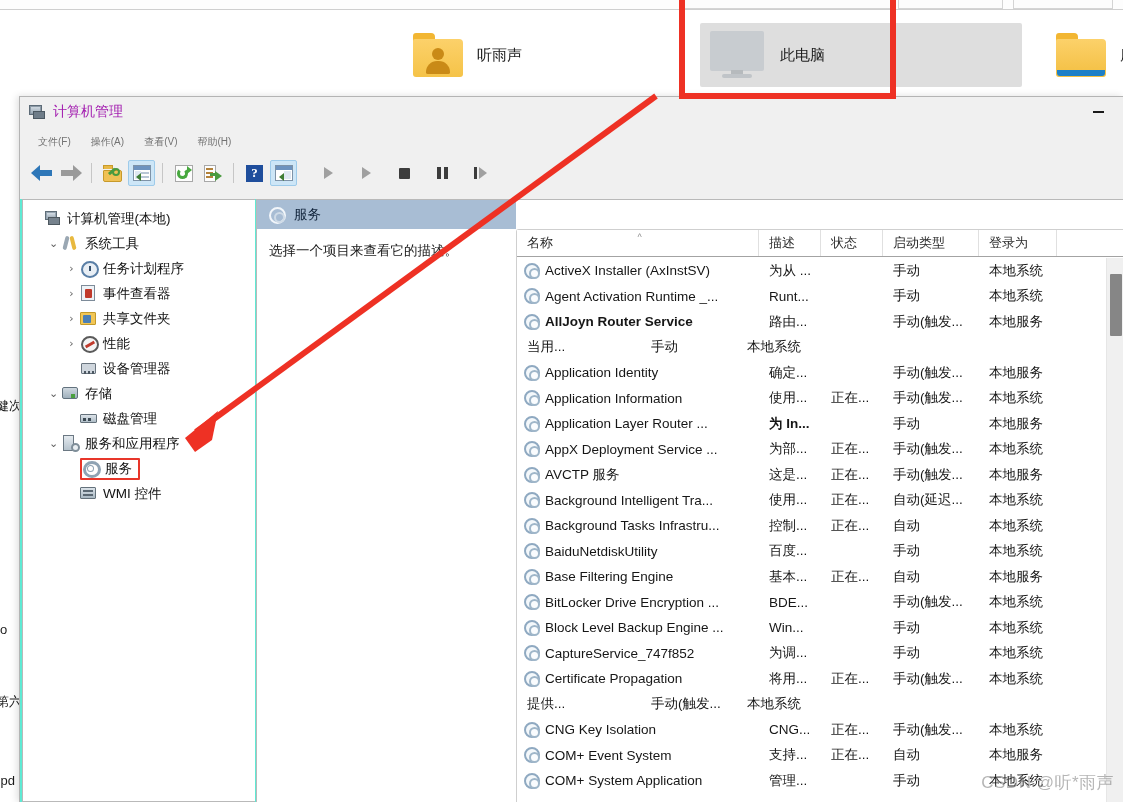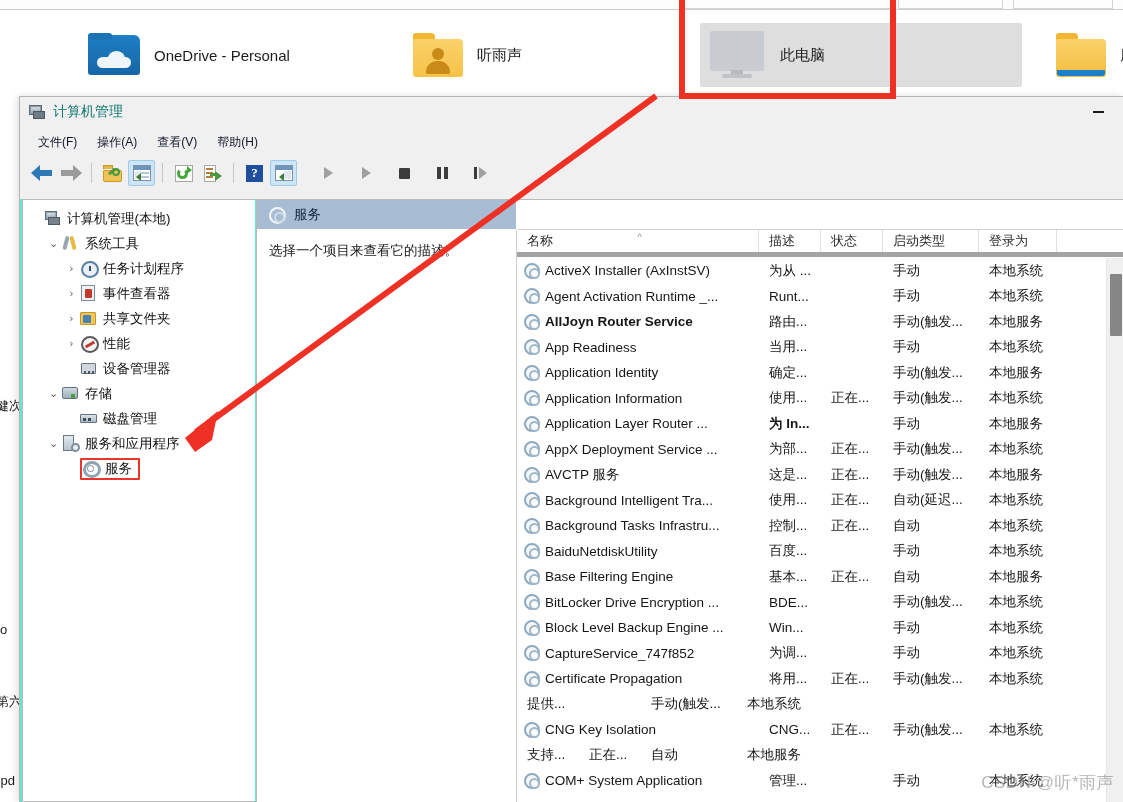--- a/index.html
+++ b/index.html
@@ -104,29 +104,29 @@
     box-shadow:-2px 0 7px rgba(0,0,0,.13);
   }
   .titlebar {
     position:relative; height:30px; background:#f0f0f0;
     display:flex; align-items:center; padding-left:9px;
   }
   .titlebar .tb-icon { width:17px; height:16px; position:relative; margin-right:7px; }
   .titlebar .tb-icon .m1 { position:absolute; left:0; top:1px; width:13px; height:10px; background:#8c9aa6; border:1px solid #5d6b77; }
   .titlebar .tb-icon .m1:after { content:""; position:absolute; inset:1px; background:linear-gradient(#cfd8e0,#9fadb9); }
   .titlebar .tb-icon .m2 { position:absolute; left:4px; top:7px; width:12px; height:8px; background:#6f7d89; border:1px solid #4b5862; }
-  .titlebar .tb-title { font-size:14px; color:#0f766e; }
+  .titlebar .tb-title { font-size:14px; color:#a21caf; }
   .win-min {
     position:absolute; right:2px; top:0; width:46px; height:30px;
     display:flex; align-items:center; justify-content:center;
   }
   .win-min i { display:block; width:11px; height:2px; background:#1a1a1a; }
 
   .menubar { height:30px; display:flex; align-items:center; padding-left:8px; background:#f0f0f0; }
-  .menubar .mi { font-size:12px; color:#0f172a; padding:4px 10px; white-space:nowrap; }
+  .menubar .mi { font-size:10px; color:#737373; padding:4px 10px; white-space:nowrap; }
 
   .toolbar {
     height:32px; background:#f0f0f0; display:flex; align-items:center;
     padding-left:8px; gap:2px;
   }
   .tbtn { width:27px; height:26px; display:flex; align-items:center; justify-content:center; border-radius:2px; }
   .tbtn.on { background:#cde6f7; border:1px solid #9ecbea; }
   .tsep { width:1px; height:20px; background:#c6c6c6; margin:0 5px; }
 
   .arrow-glyph { width:22px; height:16px; position:relative; }
@@ -233,21 +233,21 @@
   .svc-banner .btxt { font-size:13.5px; color:#10233a; }
 
   .desc-text { position:absolute; left:12px; top:42px; font-size:13.5px; color:#1a1a1a; }
 
   
   .listview {
     position:absolute; left:259px; top:29px; right:0; bottom:0;
     background:#ffffff; border-left:1px solid #cfcfcf; border-top:1px solid #cfcfcf;
     border-radius:3px 0 0 0;
   }
-  .lv-head { height:27px; display:flex; position:relative; border-bottom:5px solid #a3a3a3; background:#fff; }
+  .lv-head { height:27px; display:flex; position:relative; border-bottom:1px solid #a3a3a3; background:#fff; }
   .lv-head .th {
     font-size:13px; color:#2b2b2b; display:flex; align-items:center; padding-left:10px;
     border-right:1px solid #e0e0e0; position:relative; white-space:nowrap;
   }
   .lv-head .th.last { border-right:1px solid #e0e0e0; }
   .lv-head .sortmark {
     position:absolute; left:50%; top:2px; font-size:9px; color:#8c8c8c;
   }
   .lv-rows { position:absolute; left:0; top:28px; right:0; bottom:0; overflow:hidden; }
   .lv-row { height:25.5px; display:flex; align-items:center; white-space:nowrap; }
@@ -282,28 +282,20 @@
 
 <div id="desktop">
 
   <div class="top-strip"></div>
   <div class="top-cut" style="left:682px; width:210px;"></div>
   <div class="top-cut" style="left:898px; width:105px;"></div>
   <div class="top-cut" style="left:1013px; width:100px;"></div>
 
   <div class="icon-row">
 
-    <div class="desk-item" style="left:80px; top:9px; width:280px;">
-      <span class="ic-onedrive">
-        <span class="fold-back"></span>
-          <span class="fold-tab"></span>
-          <span class="cloud"></span>
-      </span>
-      <span class="dlabel">OneDrive - Personal</span>
-    </div>
 
     <div class="desk-item" style="left:405px; top:9px; width:160px;">
       <span class="ic-userfolder">
         <span class="tab"></span>
           <span class="body"></span>
           <span class="head"></span>
           <span class="torso"></span>
       </span>
       <span class="dlabel">听雨声</span>
     </div>
@@ -506,20 +498,27 @@
             <span class="tlabel">服务和应用程序</span>
           </span>
         </div>
         <div class="tnode" style="padding-left: 36px;">
           <span class="chev"></span>
           <span class="sel-box" style="display: flex; align-items: center;">
             <span class="tico ti-gear"><i class="p"></i><i class="a"></i><i class="b"></i><i class="w1"></i><i class="w2"></i><i class="g"></i></span>
             <span class="tlabel">服务</span>
           </span>
         </div>
+        <div class="tnode" style="padding-left: 36px;">
+          <span class="chev"></span>
+          <span style="display: flex; align-items: center;">
+            <span class="tico ti-wmi"><i class="p"></i><i class="a"></i><i class="b"></i><i class="w1"></i><i class="w2"></i><i class="g"></i></span>
+            <span class="tlabel">WMI 控件</span>
+          </span>
+        </div>
       </div>
 
     <div class="result-pane">
 
       <div class="svc-banner">
         <span class="bico"></span>
         <span class="btxt">服务</span>
       </div>
 
       <div class="desc-text">选择一个项目来查看它的描述。</div>
@@ -568,24 +567,20 @@
               <div class="cell name" style="width: 242px; font-weight: bold;">
                 <span class="gear-sm"></span>
                 <span>AllJoyn Router Service</span>
               </div>
               <div class="cell" style="width: 62px;">路由...</div>
               <div class="cell" style="width: 62px;"></div>
               <div class="cell" style="width: 96px;">手动(触发...</div>
               <div class="cell" style="width: 78px;">本地服务</div>
             </div>
             <div class="lv-row">
-              <div class="cell name" style="width: 242px;">
-                <span class="gear-sm"></span>
-                <span>App Readiness</span>
-              </div>
               <div class="cell" style="width: 62px;">当用...</div>
               <div class="cell" style="width: 62px;"></div>
               <div class="cell" style="width: 96px;">手动</div>
               <div class="cell" style="width: 78px;">本地系统</div>
             </div>
             <div class="lv-row">
               <div class="cell name" style="width: 242px;">
                 <span class="gear-sm"></span>
                 <span>Application Identity</span>
               </div>
@@ -724,20 +719,24 @@
               <div class="cell name" style="width: 242px;">
                 <span class="gear-sm"></span>
                 <span>CNG Key Isolation</span>
               </div>
               <div class="cell" style="width: 62px;">CNG...</div>
               <div class="cell" style="width: 62px;">正在...</div>
               <div class="cell" style="width: 96px;">手动(触发...</div>
               <div class="cell" style="width: 78px;">本地系统</div>
             </div>
             <div class="lv-row">
+              <div class="cell name" style="width: 242px;">
+                <span class="gear-sm"></span>
+                <span>COM+ Event System</span>
+              </div>
               <div class="cell" style="width: 62px;">支持...</div>
               <div class="cell" style="width: 62px;">正在...</div>
               <div class="cell" style="width: 96px;">自动</div>
               <div class="cell" style="width: 78px;">本地服务</div>
             </div>
             <div class="lv-row">
               <div class="cell name" style="width: 242px;">
                 <span class="gear-sm"></span>
                 <span>COM+ System Application</span>
               </div>

